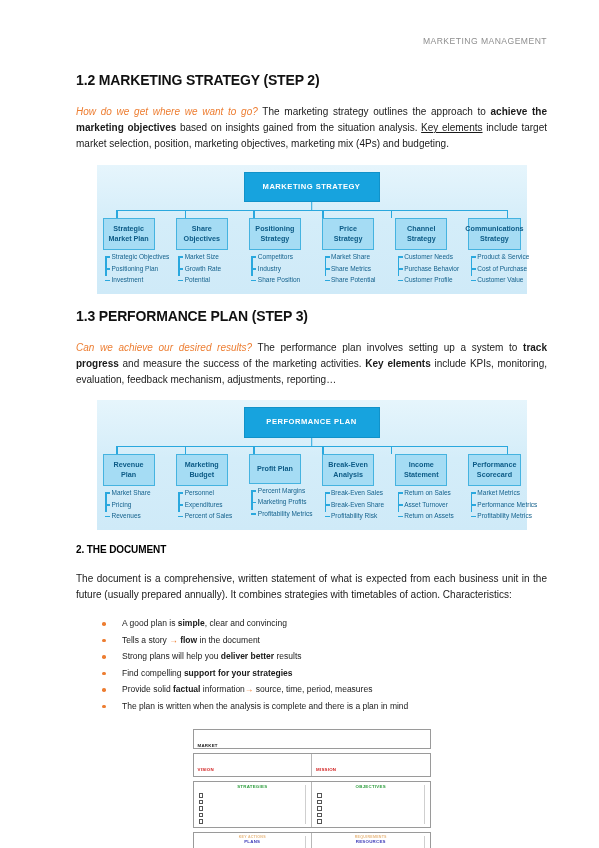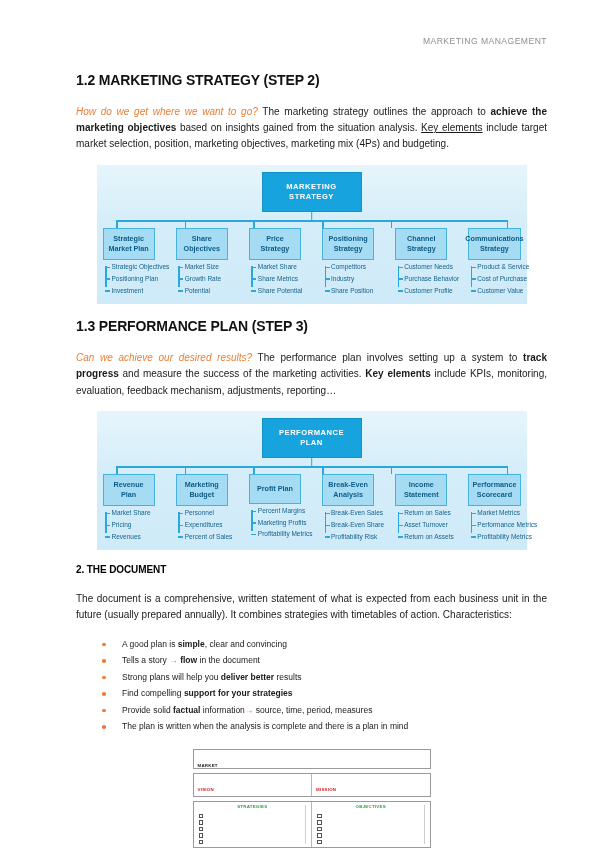--- a/index.html
+++ b/index.html
@@ -108,21 +108,21 @@
   }
   .root-box {
     background: #17a3de;
     color: #ffffff;
     font-size: 7.6px;
     font-weight: 700;
     letter-spacing: 0.5px;
     text-align: center;
     line-height: 1.35;
     padding: 9px 4px;
-    width: 100px;
+    width: 136px;
     box-sizing: border-box;
     border: 1px solid #1192c9;
   }
   .connector {
     height: 16px;
     position: relative;
   }
   .connector .stem {
     position: absolute;
     left: 50%;
@@ -331,39 +331,39 @@
             <div class="spine"></div>
             <ul>
               <li>Market Size</li>
               <li>Growth Rate</li>
               <li>Potential</li>
             </ul>
           </div>
         </div>
 
         <div class="col">
+          <div class="col-head">Positioning Strategy</div>
+          <div class="col-items">
+            <div class="spine"></div>
+            <ul>
+              <li>Competitors</li>
+              <li>Industry</li>
+              <li>Share Position</li>
+            </ul>
+          </div>
+        </div>
+
+        <div class="col">
           <div class="col-head">Price Strategy</div>
           <div class="col-items">
             <div class="spine"></div>
             <ul>
               <li>Market Share</li>
               <li>Share Metrics</li>
               <li>Share Potential</li>
-            </ul>
-          </div>
-        </div>
-
-        <div class="col">
-          <div class="col-head">Positioning Strategy</div>
-          <div class="col-items">
-            <div class="spine"></div>
-            <ul>
-              <li>Competitors</li>
-              <li>Industry</li>
-              <li>Share Position</li>
             </ul>
           </div>
         </div>
 
         <div class="col">
           <div class="col-head">Channel Strategy</div>
           <div class="col-items">
             <div class="spine"></div>
             <ul>
               <li>Customer Needs</li>

